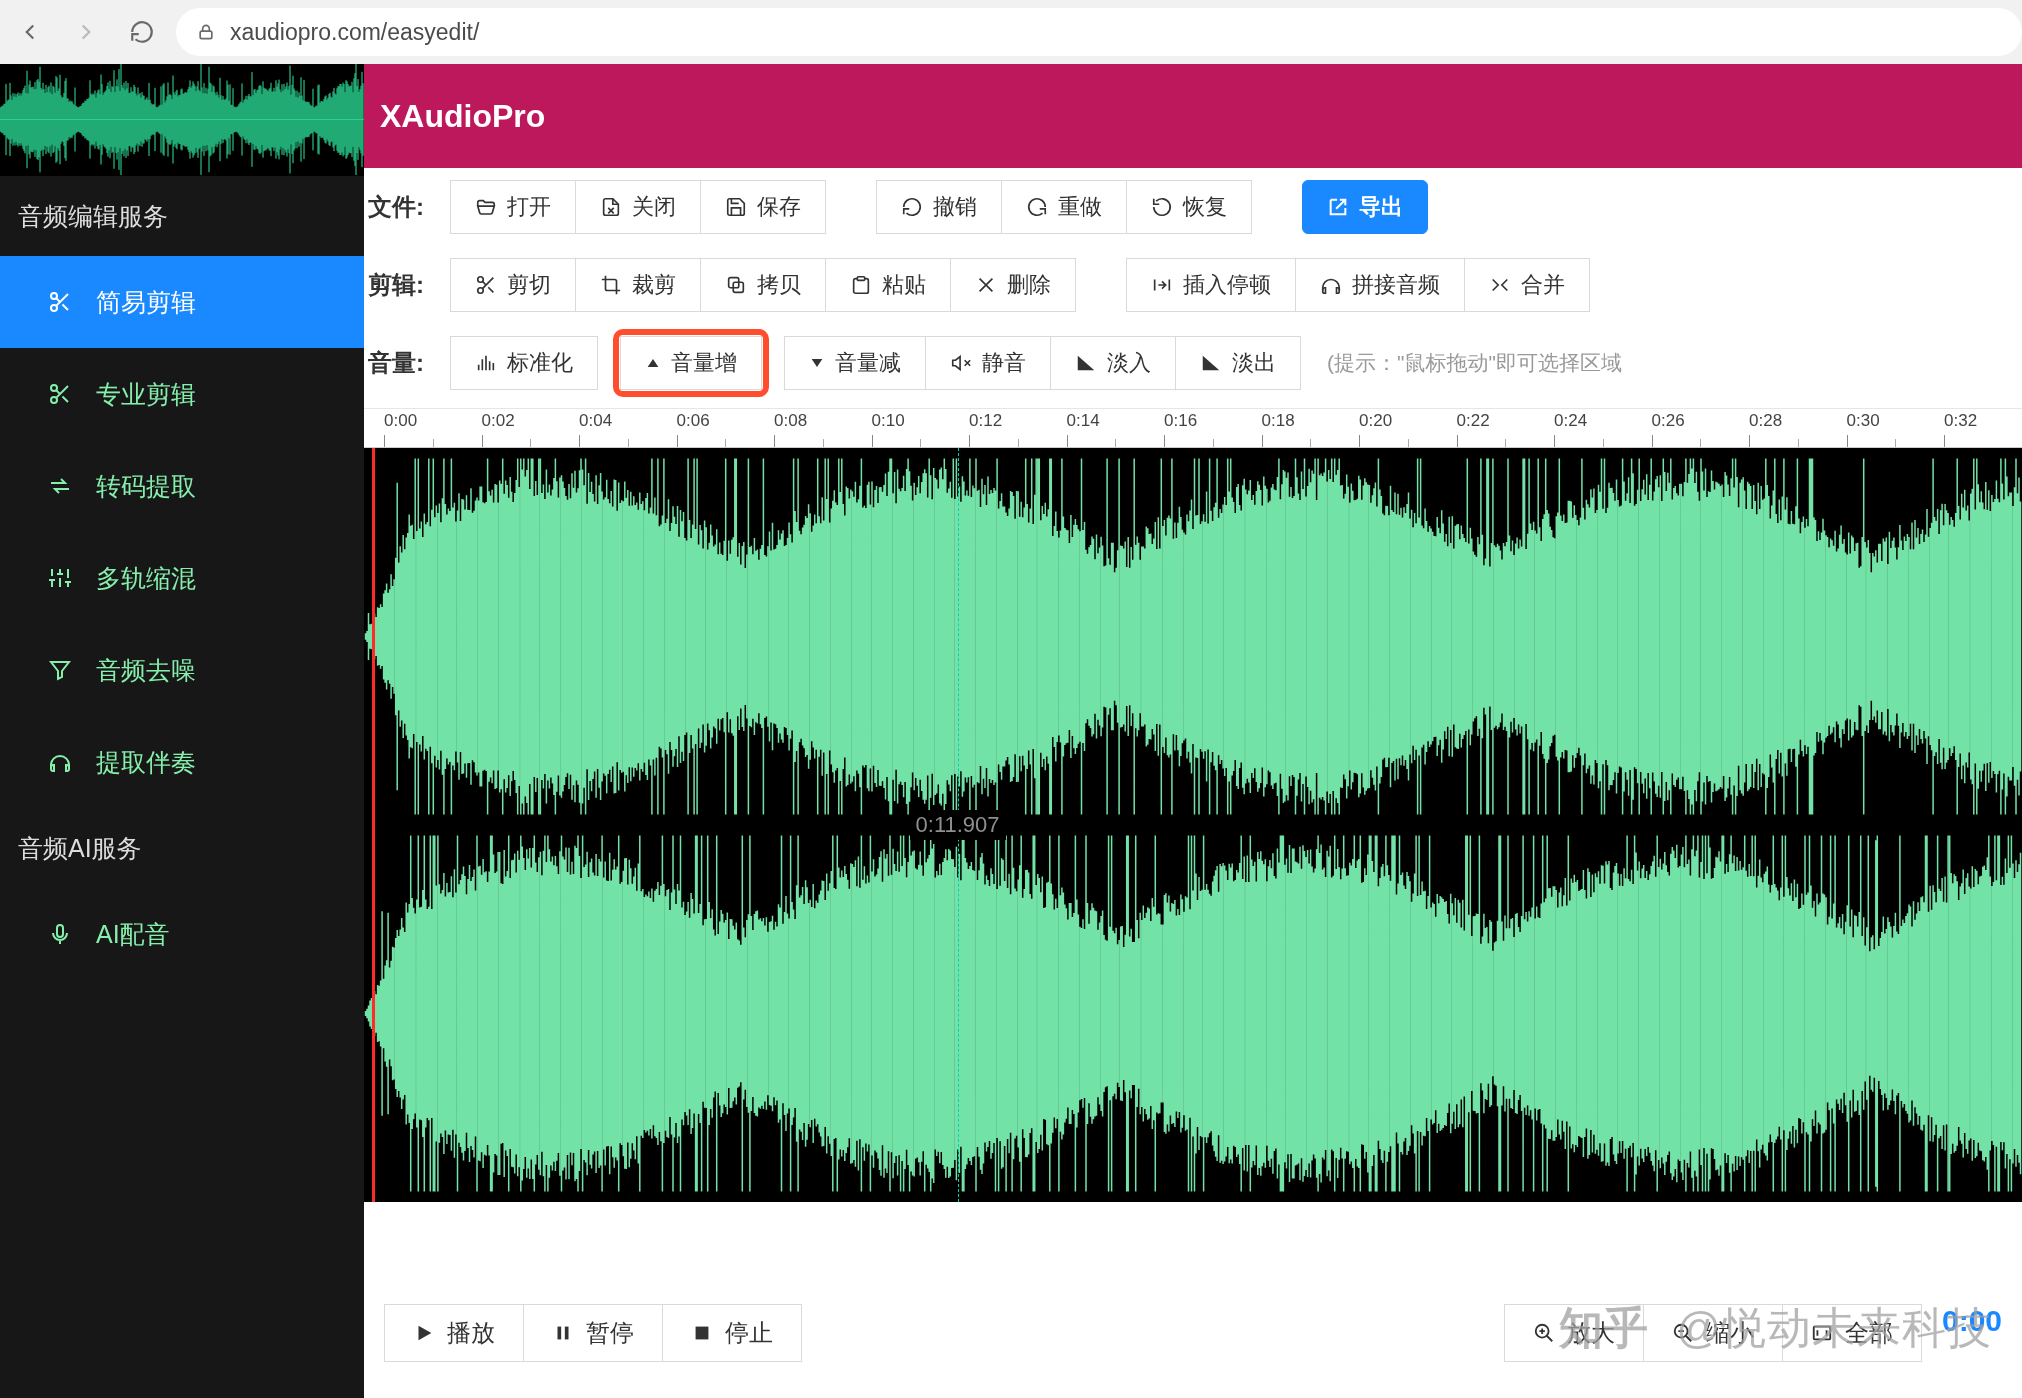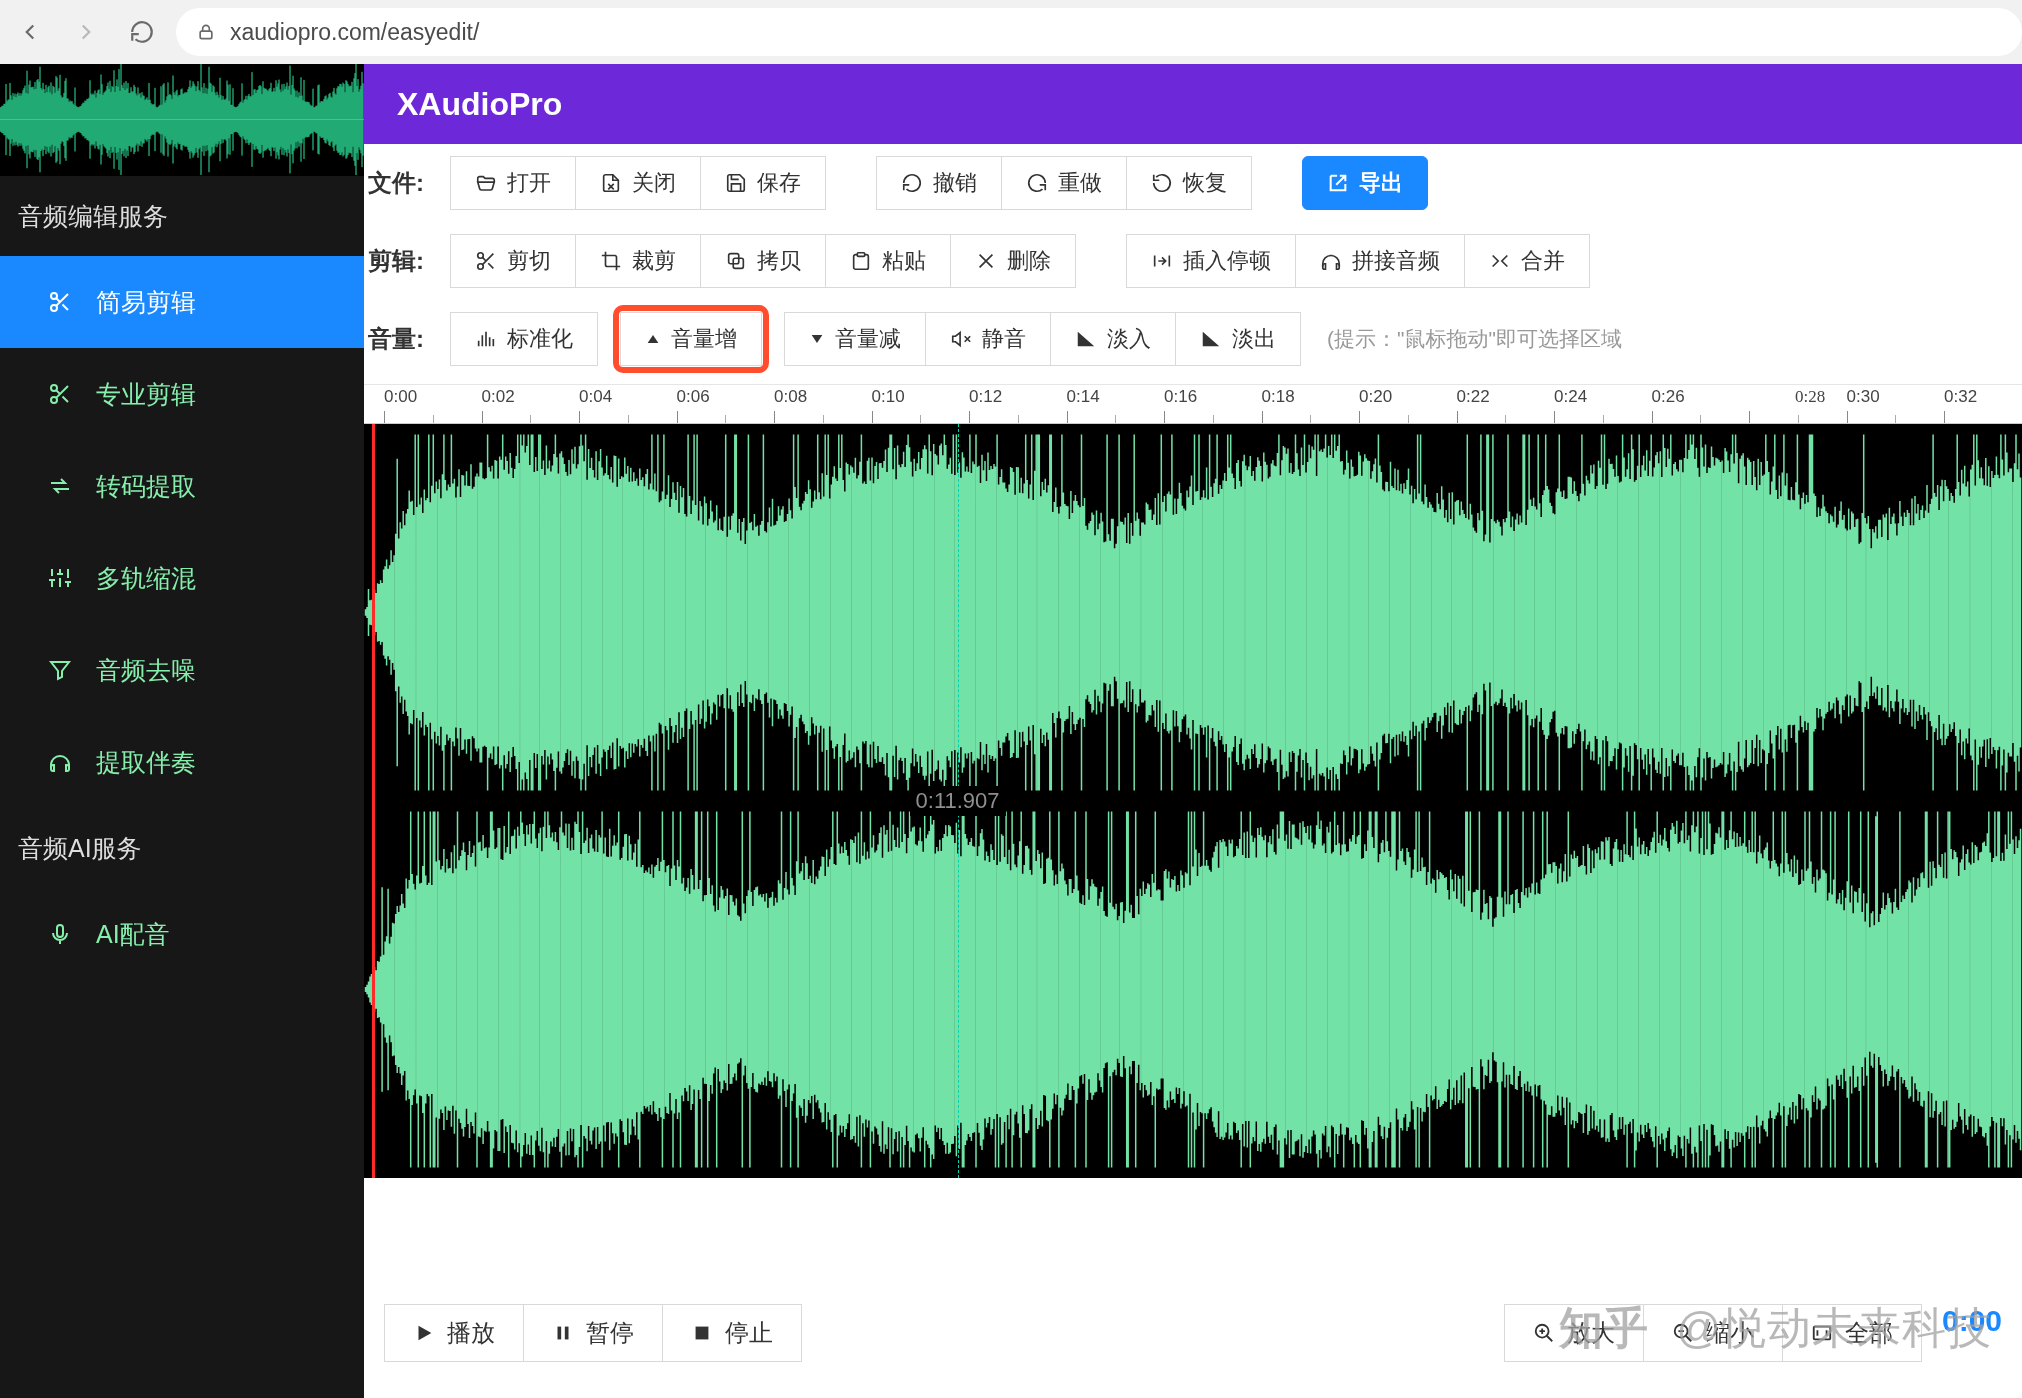--- a/index.html
+++ b/index.html
@@ -14,21 +14,21 @@
 .app { display: flex; height: calc(1398px - 64px); }
 
 .sidebar { width: 364px; background: #171717; color: #fff; }
 .wave-preview { height: 112px; background: #000; border-bottom: 1px solid #000; position: relative; }
 .side-section-title { padding: 0 18px; height: 80px; display: flex; align-items: center; color: #ddd; font-size: 25px; }
 .side-item { height: 92px; display: flex; align-items: center; gap: 22px; padding-left: 46px; color: #86efac; font-size: 25px; cursor: pointer; }
 .side-item.active { background: #1a88ff; color: #fff; }
 .side-item .si-ic { width: 28px; display: inline-flex; align-items: center; justify-content: center; }
 
 .main { flex: 1; background: #fff; position: relative; }
-.titlebar { height: 80px; background: #6d28d9; color: #fff; display: flex; align-items: center; padding: 0 33px; font-size: 32px; font-weight: 600; }
+.titlebar { height: 104px; background: #be185d; color: #fff; display: flex; align-items: center; padding: 0 16px; font-size: 32px; font-weight: 600; }
 
 .toolbar-row { display: flex; align-items: center; padding: 12px 4px; gap: 10px; }
 .tr-label { width: 72px; font-size: 24px; color: #333; font-weight: 600; }
 .btn-grp { display: flex; }
 .tbtn { height: 54px; padding: 0 24px; border: 1px solid #d9d9d9; background: #fff; display: flex; align-items: center; gap: 10px; color: #333; font-size: 22px; cursor: pointer; white-space: nowrap; }
 .tbtn + .tbtn { margin-left: -1px; }
 .tbtn.primary { background: #1a88ff; color: #fff; border-color: #1a88ff; border-radius: 6px; font-weight: 600; }
 .gap { width: 30px; }
 .highlight-frame { border: 6px solid #ff4d2e; border-radius: 10px; padding: 1px; margin: -7px 5px; }
 .hint { color: #999; font-size: 21px; margin-left: 16px; white-space: nowrap; }
@@ -414,21 +414,21 @@
         <div class="tick" style="left: 1092.5px;"></div>
         <div class="tlabel" style="left: 1092.5px;">0:22</div>
         <div class="tick mid" style="left: 1141.25px;"></div>
         <div class="tick" style="left: 1190px;"></div>
         <div class="tlabel" style="left: 1190px;">0:24</div>
         <div class="tick mid" style="left: 1238.75px;"></div>
         <div class="tick" style="left: 1287.5px;"></div>
         <div class="tlabel" style="left: 1287.5px;">0:26</div>
         <div class="tick mid" style="left: 1336.25px;"></div>
         <div class="tick" style="left: 1385px;"></div>
-        <div class="tlabel" style="left: 1431px; font-family: Liberation Serif, serif;">0:28</div>
+        <div class="tlabel" style="left: 1385px;">0:28</div>
         <div class="tick mid" style="left: 1433.75px;"></div>
         <div class="tick" style="left: 1482.5px;"></div>
         <div class="tlabel" style="left: 1482.5px;">0:30</div>
         <div class="tick mid" style="left: 1531.25px;"></div>
         <div class="tick" style="left: 1580px;"></div>
         <div class="tlabel" style="left: 1580px;">0:32</div>
       </div>
 
     <div class="waveform-area">
       <div class="redmark"></div>

